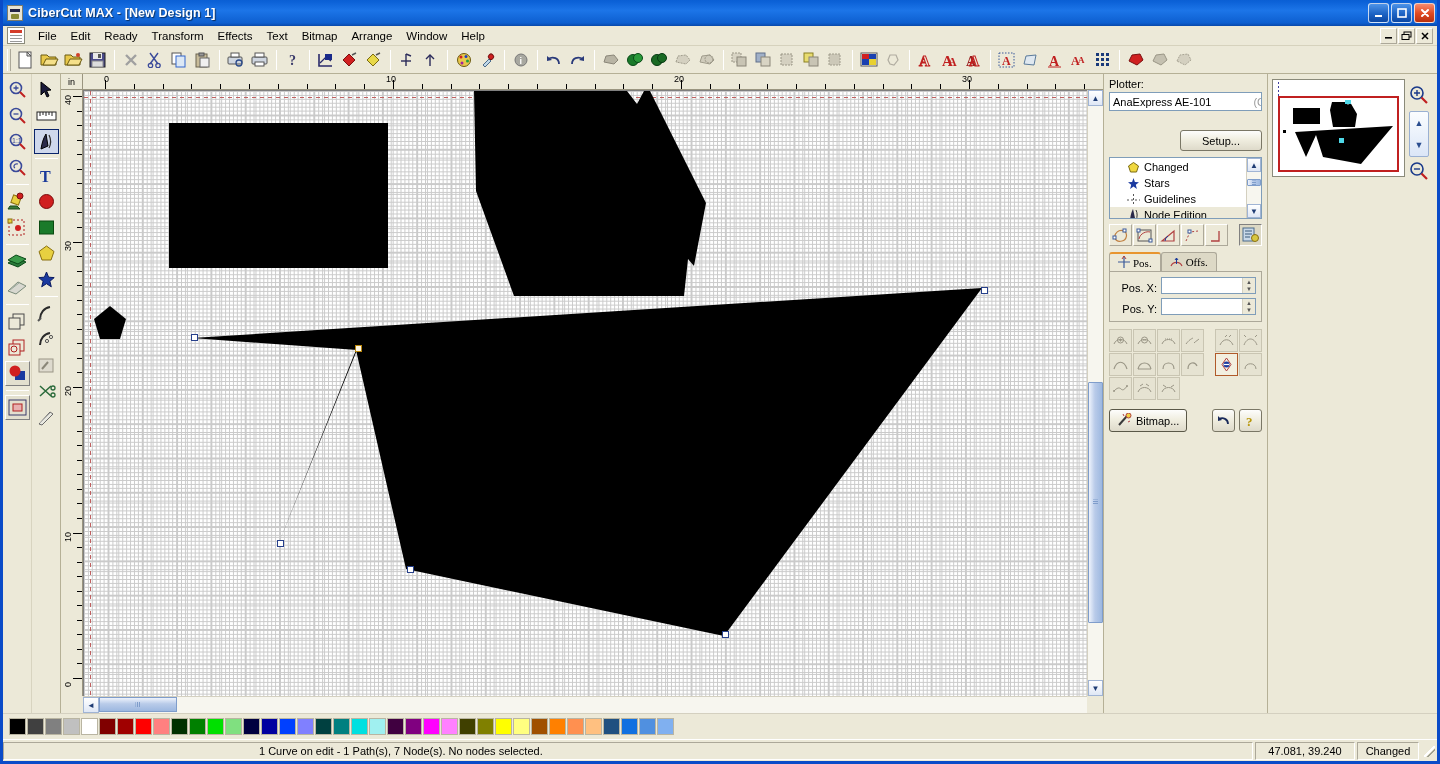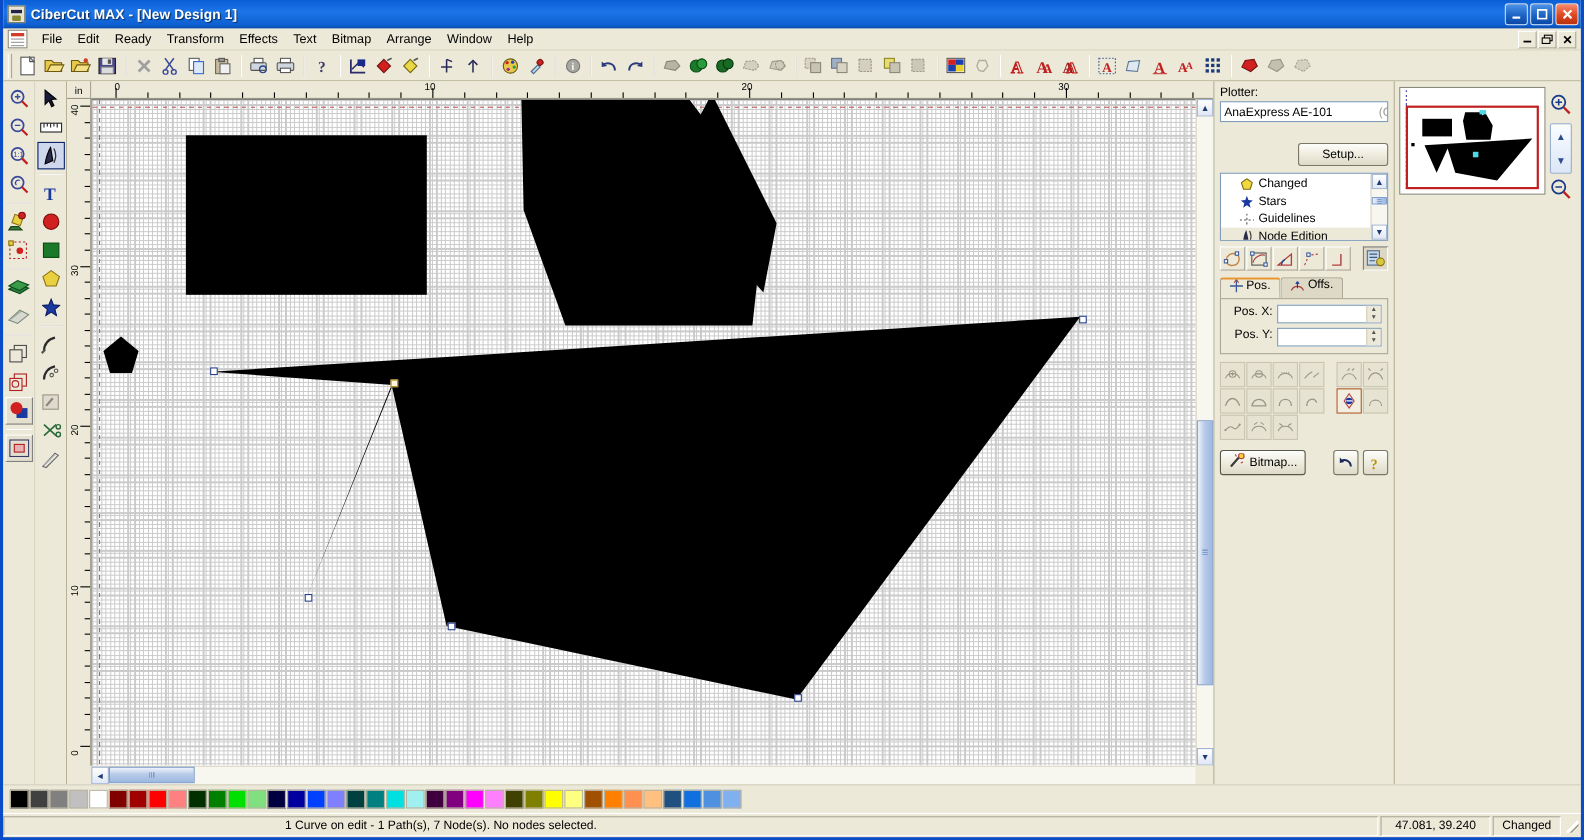--- a/index.html
+++ b/index.html
@@ -232,27 +232,27 @@
               border-left:1px solid #d4d0c0; }
   .btnrow { display:flex; margin-top:5px; gap:1px; }
   .sqbtn {
     width:25px; height:22px; background:#ece9d8;
     border:1px solid #aca899; border-top-color:#fff; border-left-color:#fff;
     display:flex; align-items:center; justify-content:center;
   }
   .sqbtn.pressed { background:#dcd8c4; border-color:#808080 #fff #fff #808080; }
   .tabs { display:flex; margin-top:6px; }
   .tab {
-    height:19px; padding:0 8px; display:flex; align-items:flex-start; gap:3px;
+    height:19px; padding:0 8px; display:flex; align-items:center; gap:3px;
     font-size:11px; border:1px solid #aca899; border-bottom:none;
-    background:#ddd9c6; border-radius:3px 3px 0 0;
+    background:#ddd9c6; border-radius:3px 3px 0 0;font-family:Liberation Serif, serif;
   }
   .tab.active { background:#ece9d8; border-top:2px solid #e8952f; }
   .tabbody { border:1px solid #aca899; background:#ece9d8; padding:5px 5px 6px 5px; }
-  .fldrow { display:flex; align-items:flex-start; margin-bottom:4px; }
+  .fldrow { display:flex; align-items:flex-end; margin-bottom:4px; }
   .fldlab { width:42px; flex:0 0 42px; text-align:right; font-size:11px; margin-right:4px; }
   .fld { flex:1 1 auto; height:17px; background:#fff; border:1px solid #7f9db9; display:flex; }
   .spin { width:13px; flex:0 0 13px; border-left:1px solid #d4d0c0; display:flex;
           flex-direction:column; background:#ece9d8; }
   .spin div { flex:1 1 auto; display:flex; align-items:center; justify-content:center;
               font-size:6px; color:#555; }
   .nodegrid { margin-top:7px; display:flex; gap:11px; }
   .ng { display:grid; grid-template-columns: repeat(4, 23px); gap:1px; }
   .ng2 { display:grid; grid-template-columns: repeat(2, 23px); gap:1px; align-content:start; }
   .nbtn { width:23px; height:23px; background:#e6e3d2; border:1px solid #c9c5b2;

